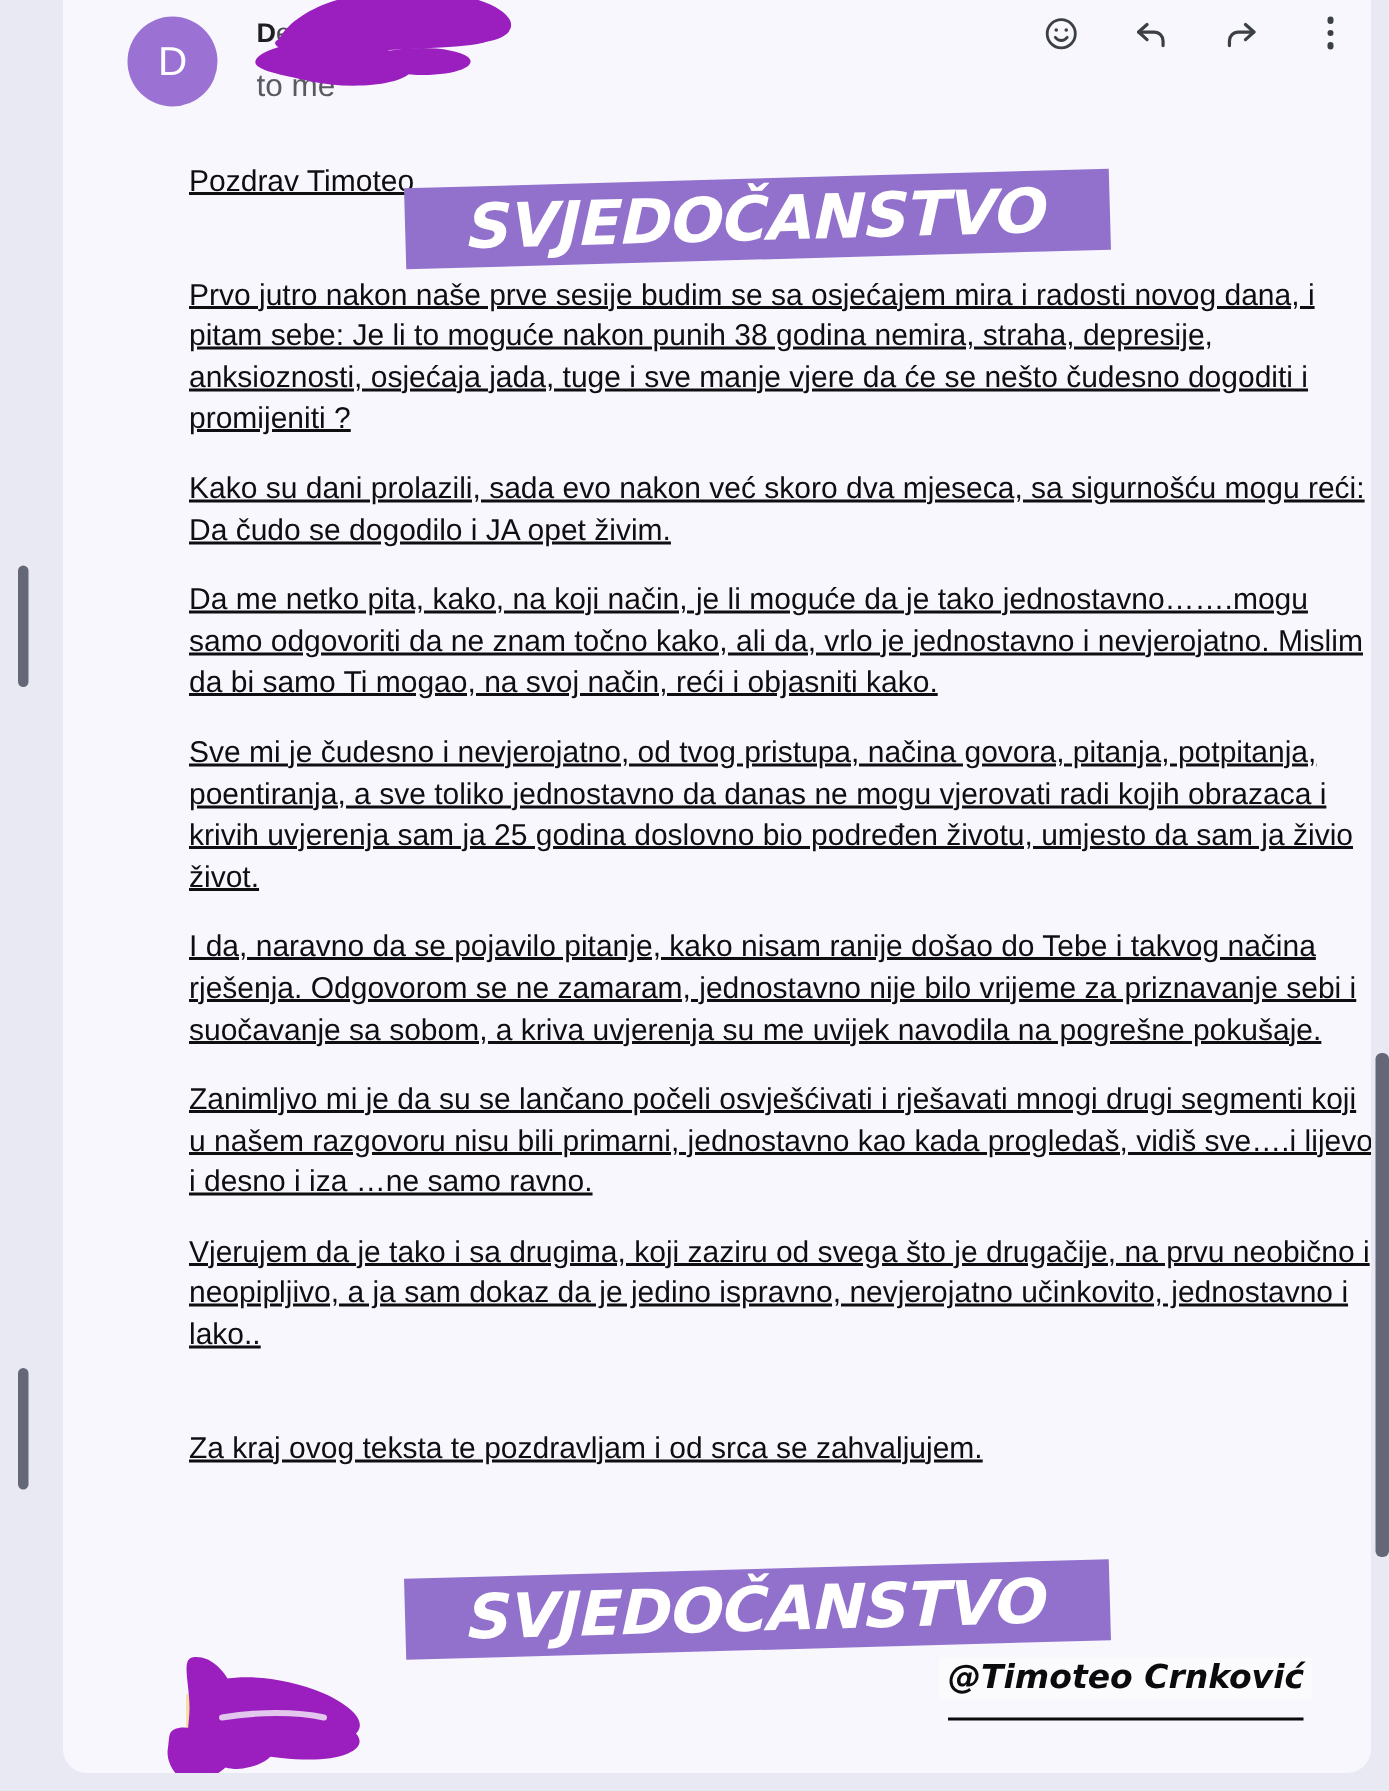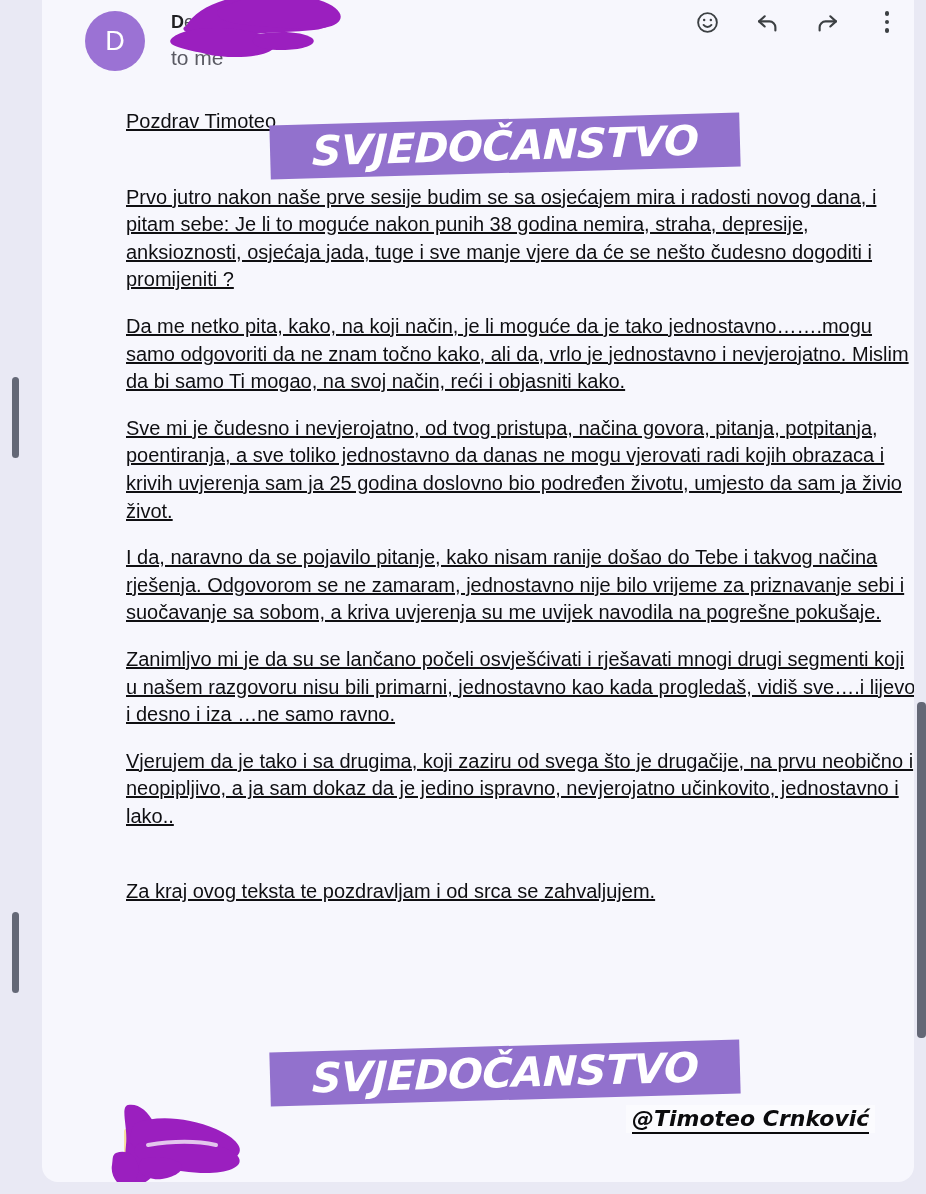--- a/index.html
+++ b/index.html
@@ -160,21 +160,21 @@
     background: #fbfbfe;
     padding: 1px 6px 2px 6px;
   }
   .signature span {
     font-family: "DejaVu Sans", sans-serif;
     font-size: 22px;
     font-weight: 700;
     font-style: italic;
     color: #0b0b0d;
     border-bottom: 2.5px solid #0b0b0d;
-    padding-bottom: 1px;
+    padding-bottom: 14px;
     white-space: nowrap;
   }
 
   
   .mini-avatar {
     position: absolute;
     left: 82px;
     top: 1129px;
     width: 22px;
     height: 28px;
@@ -252,20 +252,21 @@
             <i></i>
             <i></i>
         </div>
 
       </div>
     </div>
 
     <div class="body-text">
       <p class="first">Pozdrav Timoteo</p>
       <p>Prvo jutro nakon naše prve sesije budim se sa osjećajem mira i radosti novog dana, i pitam sebe:  Je li to moguće nakon punih 38 godina nemira, straha, depresije, anksioznosti, osjećaja jada, tuge i sve manje vjere da će se nešto čudesno dogoditi i promijeniti ?</p>
+      <p>Kako su dani prolazili, sada evo nakon već skoro dva mjeseca, sa sigurnošću mogu reći: Da čudo se dogodilo i JA opet živim.</p>
       <p> Da me netko pita, kako, na koji način, je li moguće da je tako jednostavno…….mogu samo odgovoriti da ne znam točno kako, ali da, vrlo je jednostavno i nevjerojatno. Mislim da bi samo Ti mogao, na svoj način, reći i objasniti kako.</p>
       <p>Sve mi je čudesno i nevjerojatno, od tvog pristupa, načina govora, pitanja, potpitanja, poentiranja, a sve toliko jednostavno da danas ne mogu vjerovati radi kojih obrazaca i krivih uvjerenja sam ja 25 godina doslovno bio podređen životu, umjesto da sam ja živio život.</p>
       <p>I da, naravno da se pojavilo pitanje, kako nisam ranije došao do Tebe i takvog načina rješenja. Odgovorom se ne zamaram, jednostavno nije bilo vrijeme za priznavanje sebi i suočavanje sa sobom, a kriva uvjerenja su me uvijek navodila na pogrešne pokušaje.</p>
       <p>Zanimljvo mi je da su se lančano počeli osvješćivati i rješavati mnogi drugi segmenti koji u našem razgovoru nisu bili primarni, jednostavno kao kada progledaš, vidiš sve….i lijevo i desno i iza …ne samo ravno.</p>
       <p class="gap-after"> Vjerujem da je tako i sa drugima, koji zaziru od svega što je drugačije, na prvu neobično i neopipljivo, a ja sam dokaz da je jedino ispravno, nevjerojatno učinkovito, jednostavno i lako..</p>
       <p>Za kraj ovog teksta te pozdravljam i od srca se zahvaljujem.</p>
 
     </div>
 
     <div class="wm-banner" id="wm-top">

